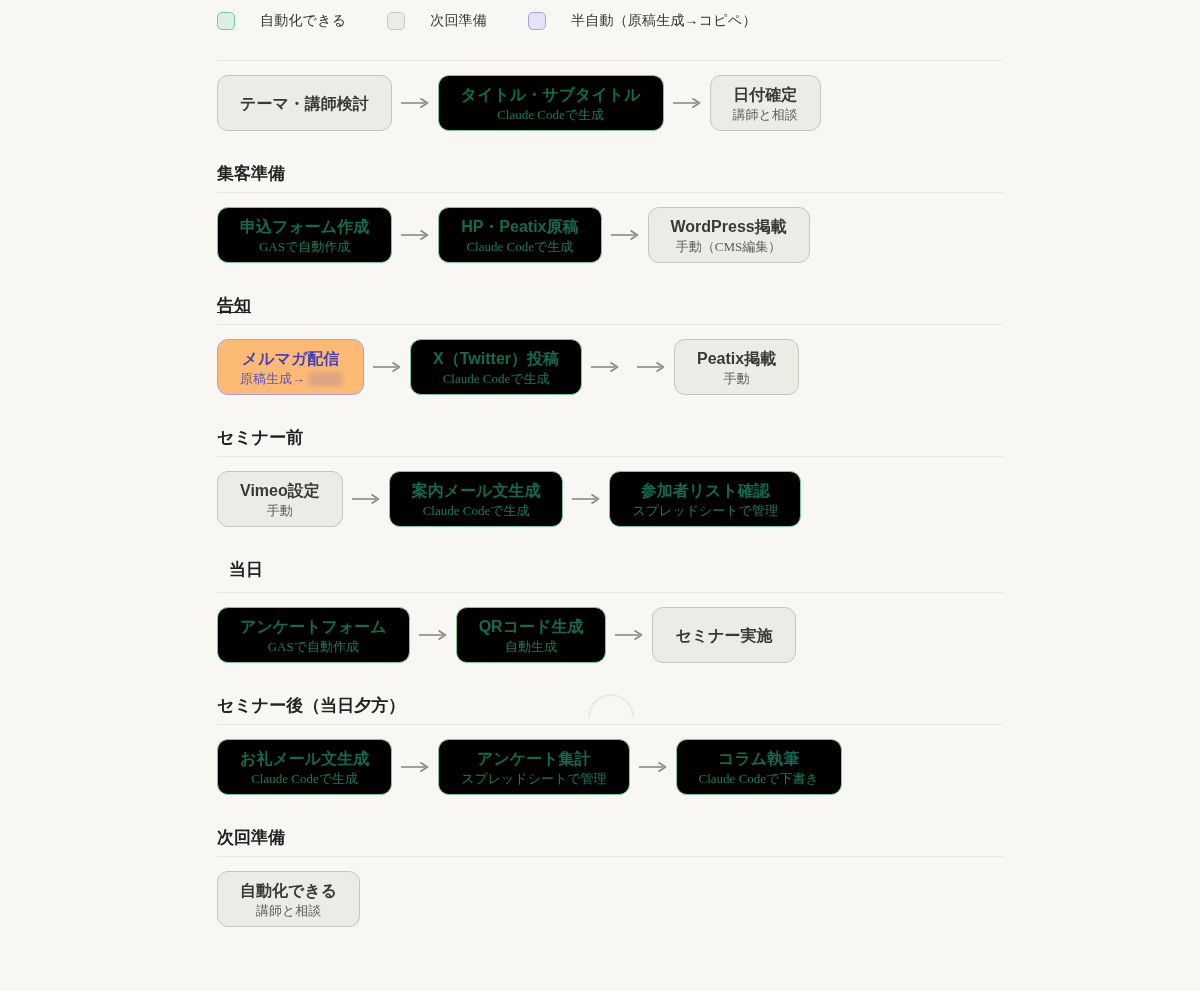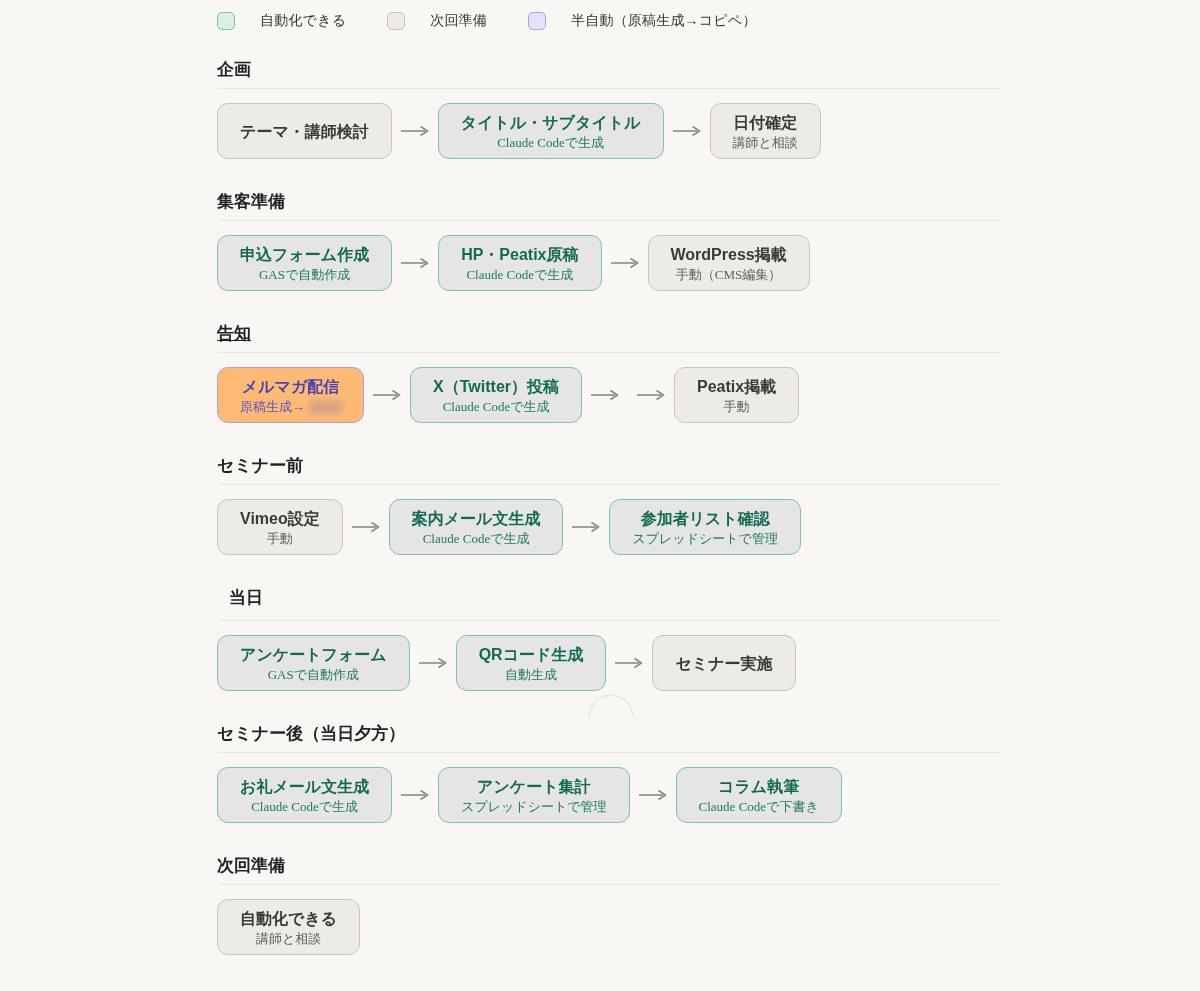--- a/index.html
+++ b/index.html
@@ -40,21 +40,21 @@
     border-radius: 11px;
     border: 1px solid;
     padding: 6px 22px;
     display: flex; flex-direction: column;
     align-items: center; justify-content: center;
     text-align: center;
   }
   .step-title { font-size: 16px; font-weight: 700; line-height: 23px; white-space: nowrap; }
   .step-subtitle { font-size: 13px; line-height: 18px; white-space: nowrap; font-family: Liberation Serif, serif; }
 
-  .step.auto   { background: #e5e5e5; border-color: #7cc5a1; }
+  .step.auto   { background: #000000; border-color: #7cc5a1; }
   .step.auto .step-title    { color: #136a52; }
   .step.auto .step-subtitle { color: #1e7a5e; }
 
   .step.manual { background: #edebe5; border-color: #c8c5bb; }
   .step.manual .step-title    { color: #3a3933; }
   .step.manual .step-subtitle { color: #5f5e57; }
 
   .step.semi   { background: #fdba74; border-color: #a9a1e8; }
   .step.semi .step-title    { color: #4a42b4; }
   .step.semi .step-subtitle { color: #5b51c6; }
@@ -94,21 +94,20 @@
           <span class="legend-swatch manual"></span>
           <span class="legend-label">次回準備</span>
         </div>
         <div class="legend-item">
           <span class="legend-swatch semi"></span>
           <span class="legend-label">半自動（原稿生成→コピペ）</span>
         </div>
       </div>
     <div id="sections">
         <section class="section">
-          <h2 class="section-title" style="margin: 0px;">企画</h2>
           <hr class="section-divider">
           <div class="steps-row">
             <div class="step manual">
               <div class="step-title">テーマ・講師検討</div>
             </div>
             <span class="arrow">
               <svg width="30" height="14" viewBox="0 0 30 14">
                 <line x1="1" y1="7" x2="25" y2="7" stroke="#8b8a84" stroke-width="1.6"></line>
                 <path d="M20.5 2.5 L27.5 7 L20.5 11.5" fill="none" stroke="#8b8a84" stroke-width="1.6" stroke-linejoin="round"></path>
               </svg>

